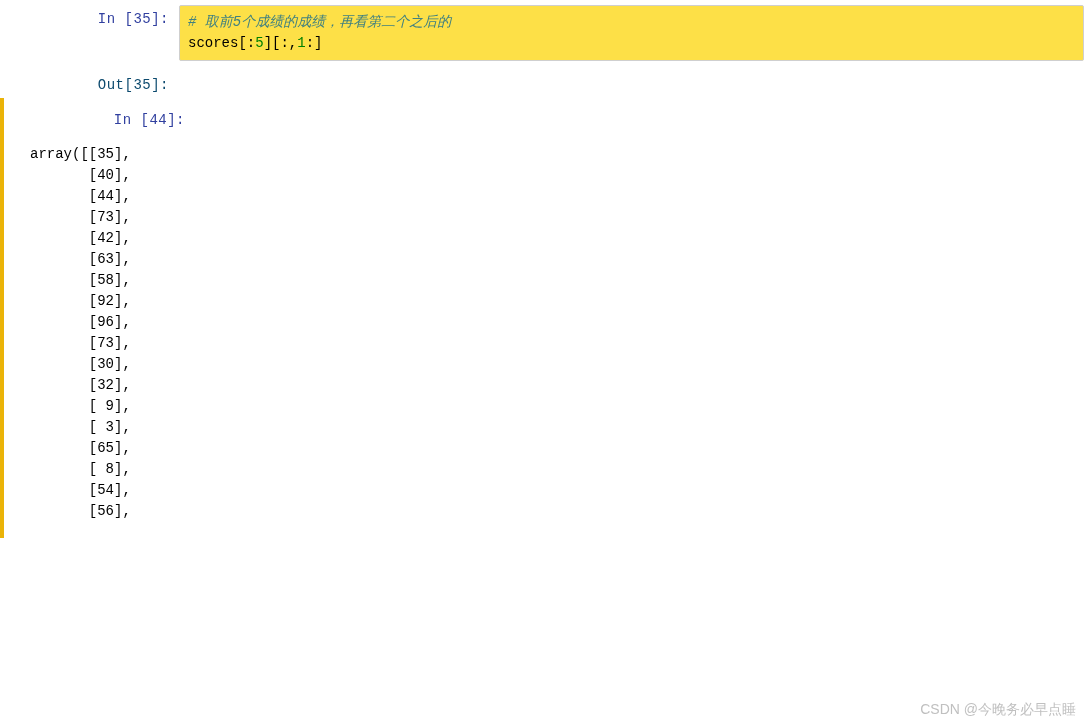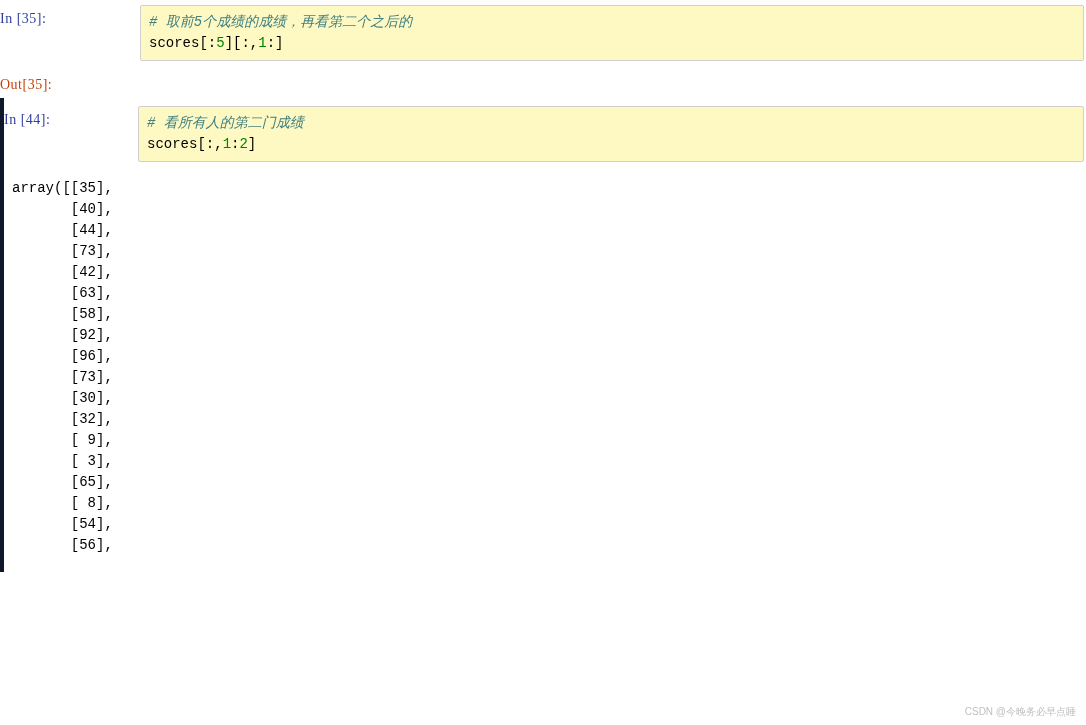--- a/index.html
+++ b/index.html
@@ -16,42 +16,43 @@
       width: 1086px;
       height: 725px;
       overflow: hidden;
     }
     .cell {
       display: flex;
       padding: 5px 0;
       position: relative;
     }
     .cell.active-parent {
-      border-left: 4px solid #0f172a;
-      padding-left: 0;
+      border-left: 4px solid #eab308;
+      padding-left: 18px;
     }
     .prompt-area {
       width: 140px;
-      text-align: left;
+      text-align: right;
       padding-right: 10px;
       padding-top: 6px;
       flex-shrink: 0;
-      font-family: Liberation Serif, serif;
+      font-family: Liberation Mono, monospace;
+      margin-left: 39px;
     }
     .prompt-in {
       color: #303f9f;
       letter-spacing: 0.5px;
     }
     .prompt-out {
-      color: #c2410c;
+      color: #0c4a6e;
       letter-spacing: 0.5px;
     }
     .code-box {
       flex: 1;
-      background: #fef9c3;
+      background: #fde047;
       border: 1px solid #cfcfcf;
       border-radius: 2px;
       padding: 6px 8px;
       font-family: "Courier New", "SimSun", monospace;
       line-height: 1.5;
       white-space: pre;
       margin-right: 2px;
     }
     .output-box {
       flex: 1;
@@ -68,21 +69,21 @@
       color: #000000;
     }
     .number {
       color: #008000;
     }
     .watermark {
       position: fixed;
       bottom: 6px;
       right: 10px;
       color: #c0c0c0;
-      font-size: 10px;
+      font-size: 14px;
       font-family: "Microsoft YaHei", sans-serif;
     }
   </style>
 </head>
 <body>
 
 <div class="cell">
   <div class="prompt-area">
     <span class="prompt-in">In  [35]:</span>
   </div>
@@ -96,22 +97,20 @@
   </div>
 </div>
 
 <div class="cell active-parent">
   <div style="flex:1">
 
     <div class="cell" style="padding-top:3px">
       <div class="prompt-area" style="width:134px">
         <span class="prompt-in">In  [44]:</span>
       </div>
-      <div class="code-box"><span class="comment"># 看所有人的第二门成绩</span>
-<span class="code-text"><span>scores[:,</span><span class="number">1</span><span>:</span><span class="number">2</span><span>]</span></span></div>
     </div>
 
     <div class="cell">
       <div class="output-box">array([[35],
        [40],
        [44],
        [73],
        [42],
        [63],
        [58],

